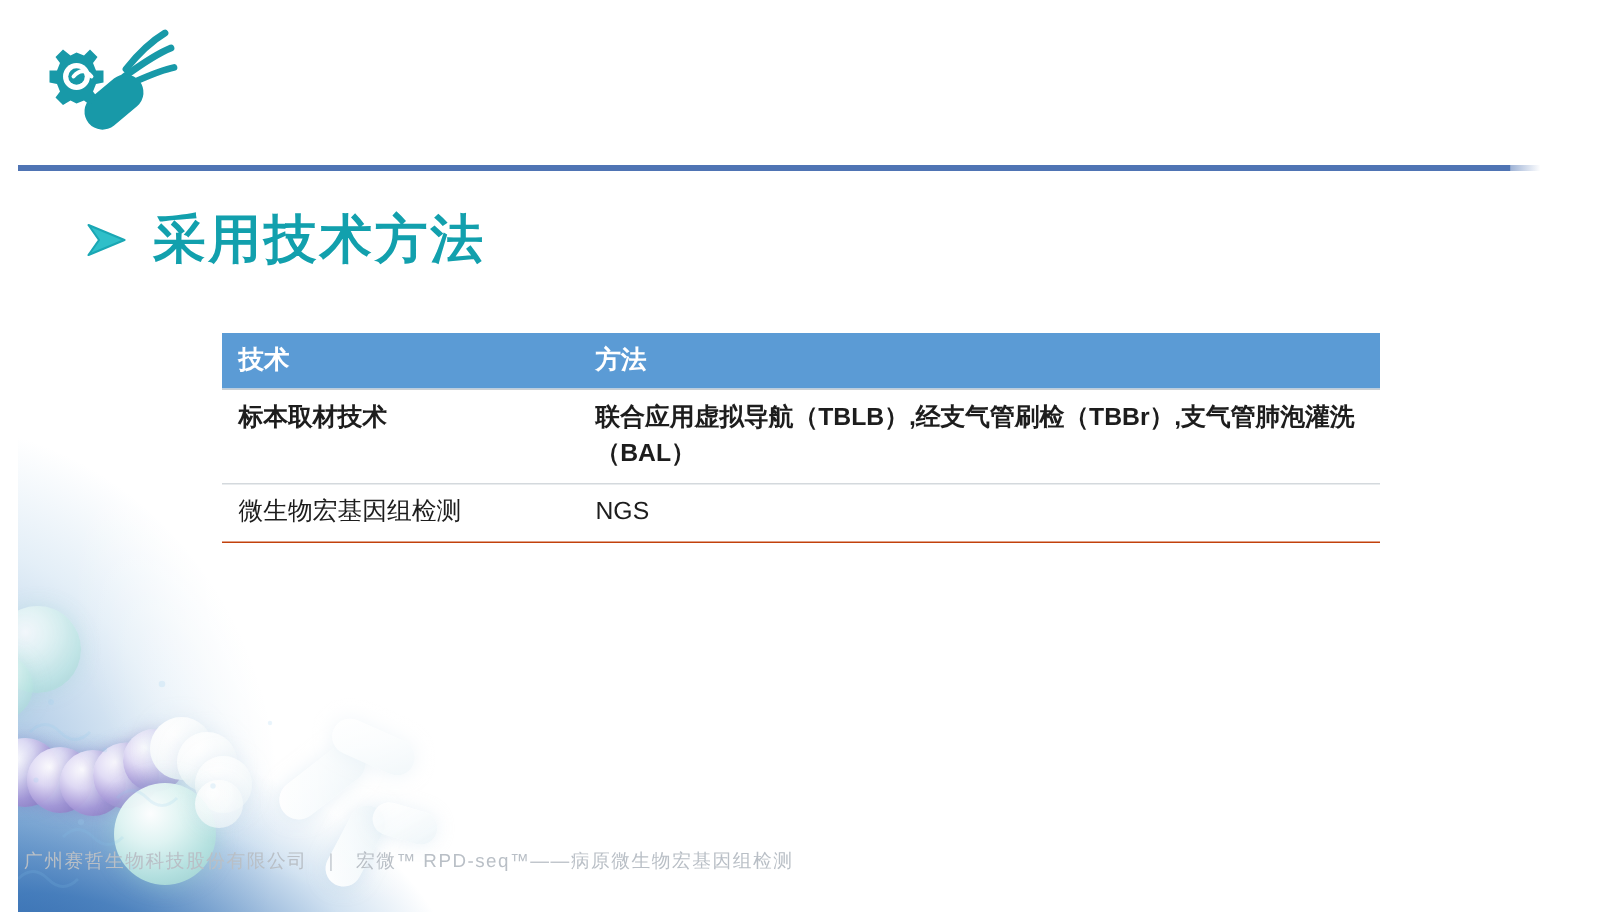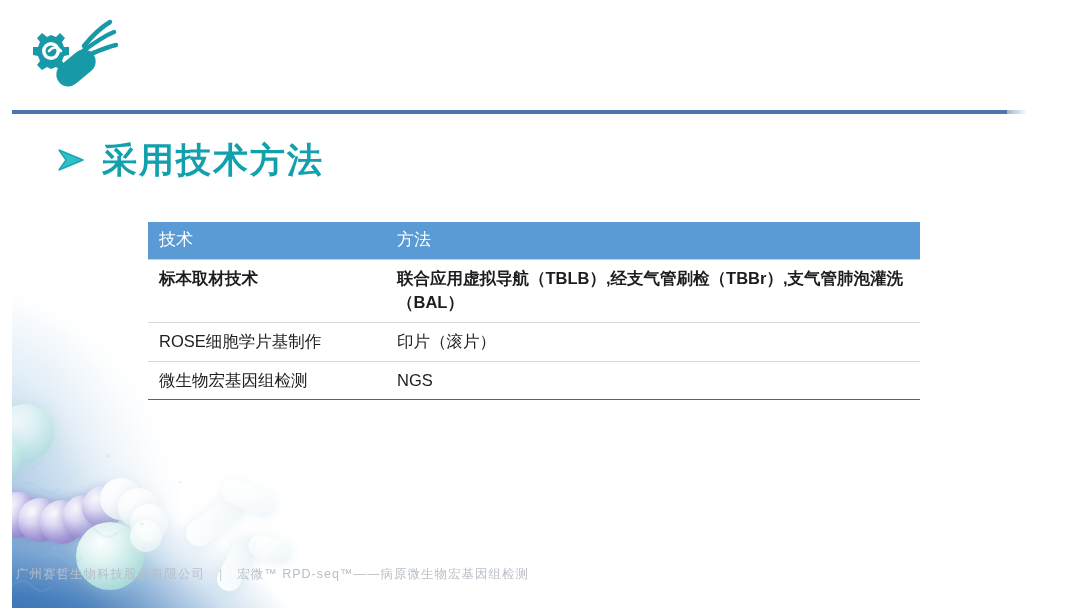--- a/index.html
+++ b/index.html
@@ -154,21 +154,21 @@
     vertical-align: top;
     font-size: 16.5px;
     color: #1d1d1d;
     padding: 7px 10px 7px 11px;
     line-height: 1.45;
     border-bottom: 1px solid #d4d9dd;
   }
   .tech-table thead th {
     background: #5b9bd5;
     color: #ffffff;
-    font-weight: normal;
+    font-weight: bold;
     font-size: 17px;
     padding-top: 6px;
     padding-bottom: 6px;
     border-bottom: none;
   }
   .tech-table tbody tr:first-child td {
     border-top: 1px solid #c9cfd4;
     font-weight: bold;
   }
   .tech-table tbody tr:last-child td {
@@ -284,24 +284,20 @@
         <th>技术</th>
         <th>方法</th>
       </tr>
     </thead>
     <tbody>
       <tr>
         <td class="cell-tall">标本取材技术</td>
         <td class="cell-tall">联合应用虚拟导航（TBLB）,经支气管刷检（TBBr）,支气管肺泡灌洗（BAL）</td>
       </tr>
       <tr>
-        <td>ROSE细胞学片基制作</td>
-        <td>印片（滚片）</td>
-      </tr>
-      <tr>
         <td>微生物宏基因组检测</td>
         <td>NGS</td>
       </tr>
     </tbody>
   </table>
 
   <div class="footer">
     <span>广州赛哲生物科技股份有限公司</span><span class="sep">|</span><span>宏微™ RPD-seq™——病原微生物宏基因组检测</span>
   </div>
 

